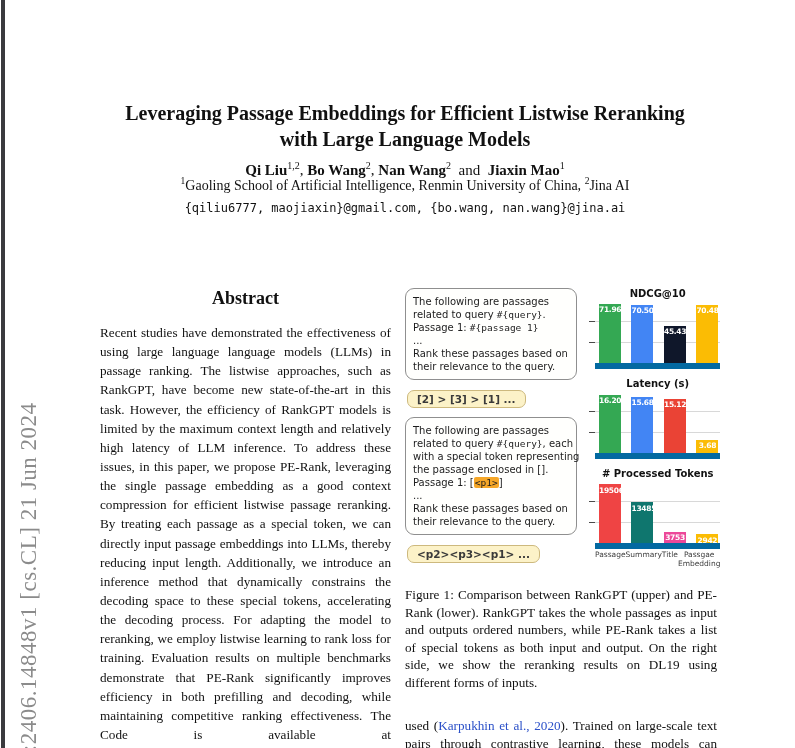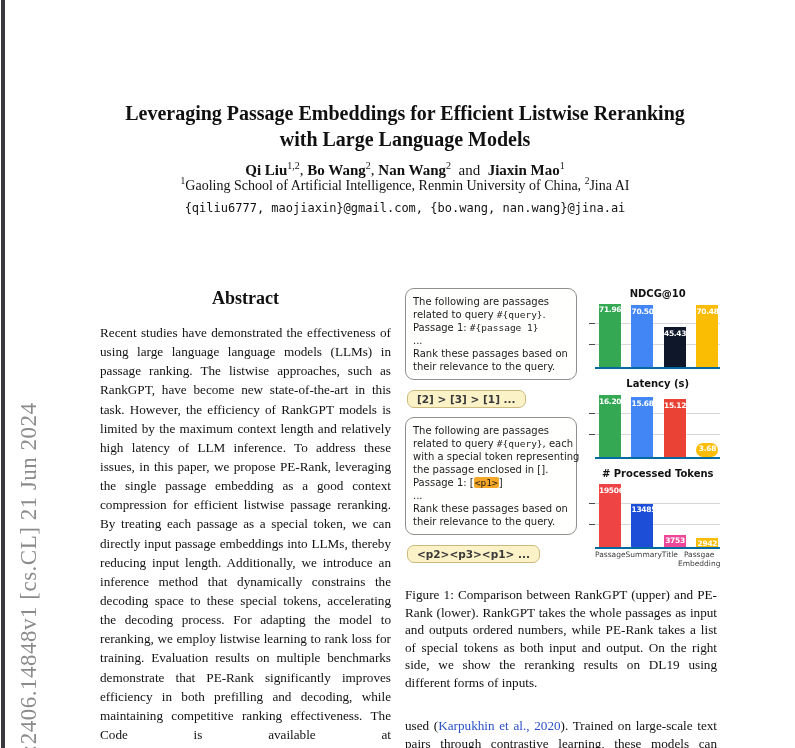--- a/index.html
+++ b/index.html
@@ -37,21 +37,21 @@
   .code { font-family:"DejaVu Sans Mono", monospace; font-size:9.5px; }
   .hl { background:#f6a728; padding:0 1px; border-radius:2px; }
   .out-box {
     display:inline-block; margin:10px 0 9px 2px; background:#fcf2c8; border:1px solid #cdb97e;
     border-radius:7px; padding:2px 9px; font-weight:bold; font-size:10.5px; color:#3a3a3a;
     font-family:"DejaVu Sans", sans-serif;
   }
   .fig-right { flex:1; padding-left:10px; font-family:"DejaVu Sans", sans-serif; }
   .mini-chart { margin-bottom:9px; }
   .chart-title { text-align:center; font-size:10px; font-weight:bold; color:#111; margin-bottom:3px; }
-  .plot { position:relative; height:67px; border-bottom:2px solid #0369a1; }
+  .plot { position:relative; height:67px; border-bottom:6px solid #0369a1; }
   .grid { position:absolute; left:0; right:0; border-top:1px solid #d8d8d8; }
   .tick { position:absolute; left:-6px; width:6px; border-top:1.5px solid #4a4a4a; }
   .bars { position:absolute; left:4px; right:2px; top:0; bottom:0; display:flex; align-items:flex-end; justify-content:space-between; }
   .bar { position:relative; width:22px; }
   .bar-label {
     position:absolute; top:1.5px; left:0; right:0; text-align:center;
     font-size:7.5px; font-weight:bold; color:#ffffff; letter-spacing:-0.3px;
   }
   .xlabels { display:flex; justify-content:space-between; margin-top:2px; padding:0 0 0 0; }
   .xlabels span { flex:1; text-align:center; font-size:7.5px; line-height:8.5px; color:#3c3c3c; }
@@ -138,38 +138,38 @@
               <div class="bars">
                 <div class="bar" style="height: 95.3%; background: rgb(52, 168, 83);">
                   <span class="bar-label">16.20</span>
                 </div>
                 <div class="bar" style="height: 92.2%; background: rgb(66, 133, 244);">
                   <span class="bar-label">15.68</span>
                 </div>
                 <div class="bar" style="height: 88.9%; background: rgb(234, 67, 53);">
                   <span class="bar-label">15.12</span>
                 </div>
-                <div class="bar" style="height: 21.6%; background: rgb(251, 188, 4); border-radius: 7px;">
+                <div class="bar" style="height: 21.6%; background: rgb(251, 188, 4);">
                   <span class="bar-label">3.68</span>
                 </div>
               </div>
             </div>
           </div>
           <div class="mini-chart">
             <div class="chart-title"># Processed Tokens</div>
             <div class="plot">
               <div class="grid" style="bottom: 33.3%;"></div>
               <div class="tick" style="bottom: 33.3%;"></div>
               <div class="grid" style="bottom: 66.6%;"></div>
               <div class="tick" style="bottom: 66.6%;"></div>
               <div class="bars">
                 <div class="bar" style="height: 96.6%; background: #ef4444;">
                   <span class="bar-label">19506</span>
                 </div>
-                <div class="bar" style="height: 66.8%; background: #1d4ed8;">
+                <div class="bar" style="height: 66.8%; background: #0f766e;">
                   <span class="bar-label">13485</span>
                 </div>
                 <div class="bar" style="height: 18.6%; background: #ec4899;">
                   <span class="bar-label">3753</span>
                 </div>
                 <div class="bar" style="height: 14.6%; background: rgb(251, 188, 4);">
                   <span class="bar-label">2942</span>
                 </div>
               </div>
             </div>

